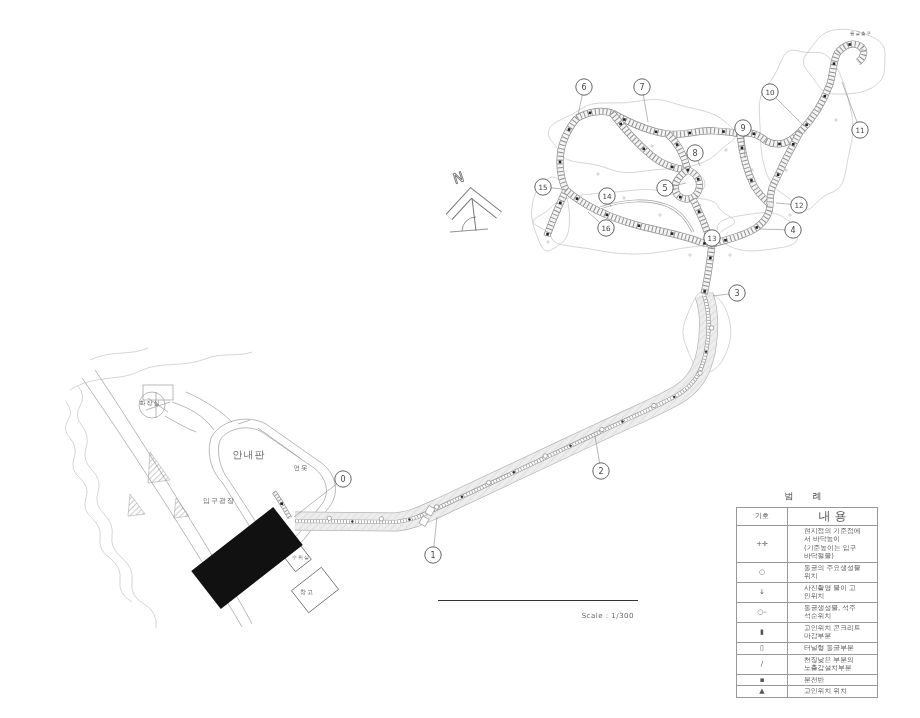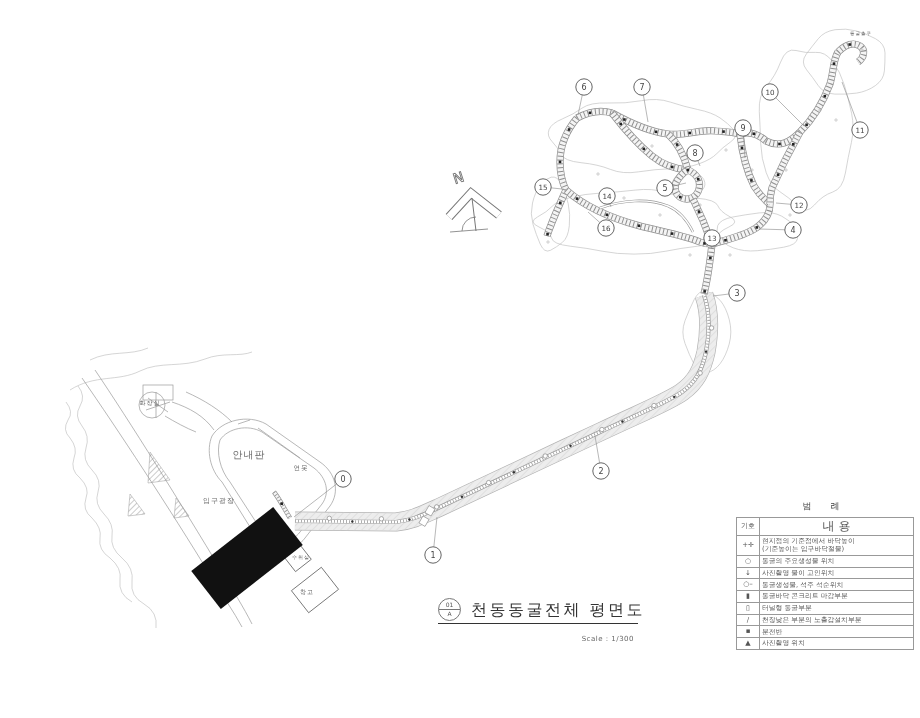--- a/index.html
+++ b/index.html
@@ -10,25 +10,25 @@
   .vthin{stroke:#b9b9b9;stroke-width:.6;fill:none}
   .blob{stroke:#c3c3c3;stroke-width:.7;fill:none}
   .lad-rail{stroke:#8f8f8f;stroke-width:7.2;fill:none;stroke-linecap:butt}
   .lad-fill{stroke:#f4f4f4;stroke-width:5.8;fill:none}
   .lad-rung{stroke:#8f8f8f;stroke-width:5.8;fill:none;stroke-dasharray:1 2.8}
   .lad--thin .lad-rail{stroke-width:4.6}
   .lad--thin .lad-fill{stroke-width:3.4}
   .lad--thin .lad-rung{stroke-width:3.4;stroke-dasharray:.8 2.4}
   .site-label{position:absolute;color:#666;white-space:nowrap;transform:translate(-50%,-50%);letter-spacing:1px;}
   
-  .legend{position:absolute;left:736px;top:500px;width:178px;color:#555;}
+  .legend{position:absolute;left:736px;top:490px;width:142px;color:#555;}
   .legend-title{text-align:center;font-size:9px;letter-spacing:8px;margin-bottom:4px;color:#444;}
   .legend table{border-collapse:collapse;width:100%;table-layout:fixed;}
   .legend td,.legend th{border:.7px solid #999;font-weight:normal;font-size:6.8px;
-      padding:1px 2px;line-height:1.25;color:#555;vertical-align:middle;}
+      padding:1px 16px;line-height:1.25;color:#555;vertical-align:middle;}
   .legend th{text-align:center;font-size:12px;}
   .legend .sym{width:18px;text-align:center;font-size:7px;}
   
   .title-block{position:absolute;left:438px;top:598px;width:200px;}
   .tb-row{display:flex;align-items:flex-end;}
   .tb-circle{width:21px;height:21px;border:1px solid #777;border-radius:50%;
       font-size:6px;color:#555;text-align:center;line-height:1;flex:0 0 auto;
       display:flex;flex-direction:column;justify-content:center;background:#fff;}
   .tb-circle .no{border-bottom:.8px solid #777;padding-bottom:1px;}
   .tb-circle .rev{padding-top:1px;}
@@ -392,47 +392,40 @@
           <tr>
             <td class="sym">↓</td>
             <td>사진촬영 물이 고인위치</td>
           </tr>
           <tr>
             <td class="sym">○–</td>
             <td>동굴생성물, 석주 석순위치</td>
           </tr>
           <tr>
             <td class="sym">▮</td>
-            <td>동굴바닥 콘크리트 마감부분</td>
+            <td>고인위치 콘크리트 마감부분</td>
           </tr>
           <tr>
             <td class="sym">▯</td>
             <td>터널형 동굴부분</td>
           </tr>
           <tr>
             <td class="sym">/</td>
             <td>천장낮은 부분의 노출갑설치부분</td>
           </tr>
           <tr>
             <td class="sym">▪</td>
             <td>분전반</td>
           </tr>
           <tr>
             <td class="sym">▲</td>
-            <td>사진촬영 위치</td>
+            <td>고인위치 위치</td>
           </tr>
         </tbody>
   </table>
 </div>
 
 <div class="title-block">
-  <div class="tb-row">
-    <div class="tb-circle">
-      <div class="no">01</div>
-      <div class="rev">A</div>
-    </div>
-    <div class="tb-title">천동동굴전체 평면도</div>
-  </div>
   <div class="tb-rule"></div>
   <div class="tb-scale">Scale :  1/300</div>
 </div>
 
 </div>
 
 </body></html>

